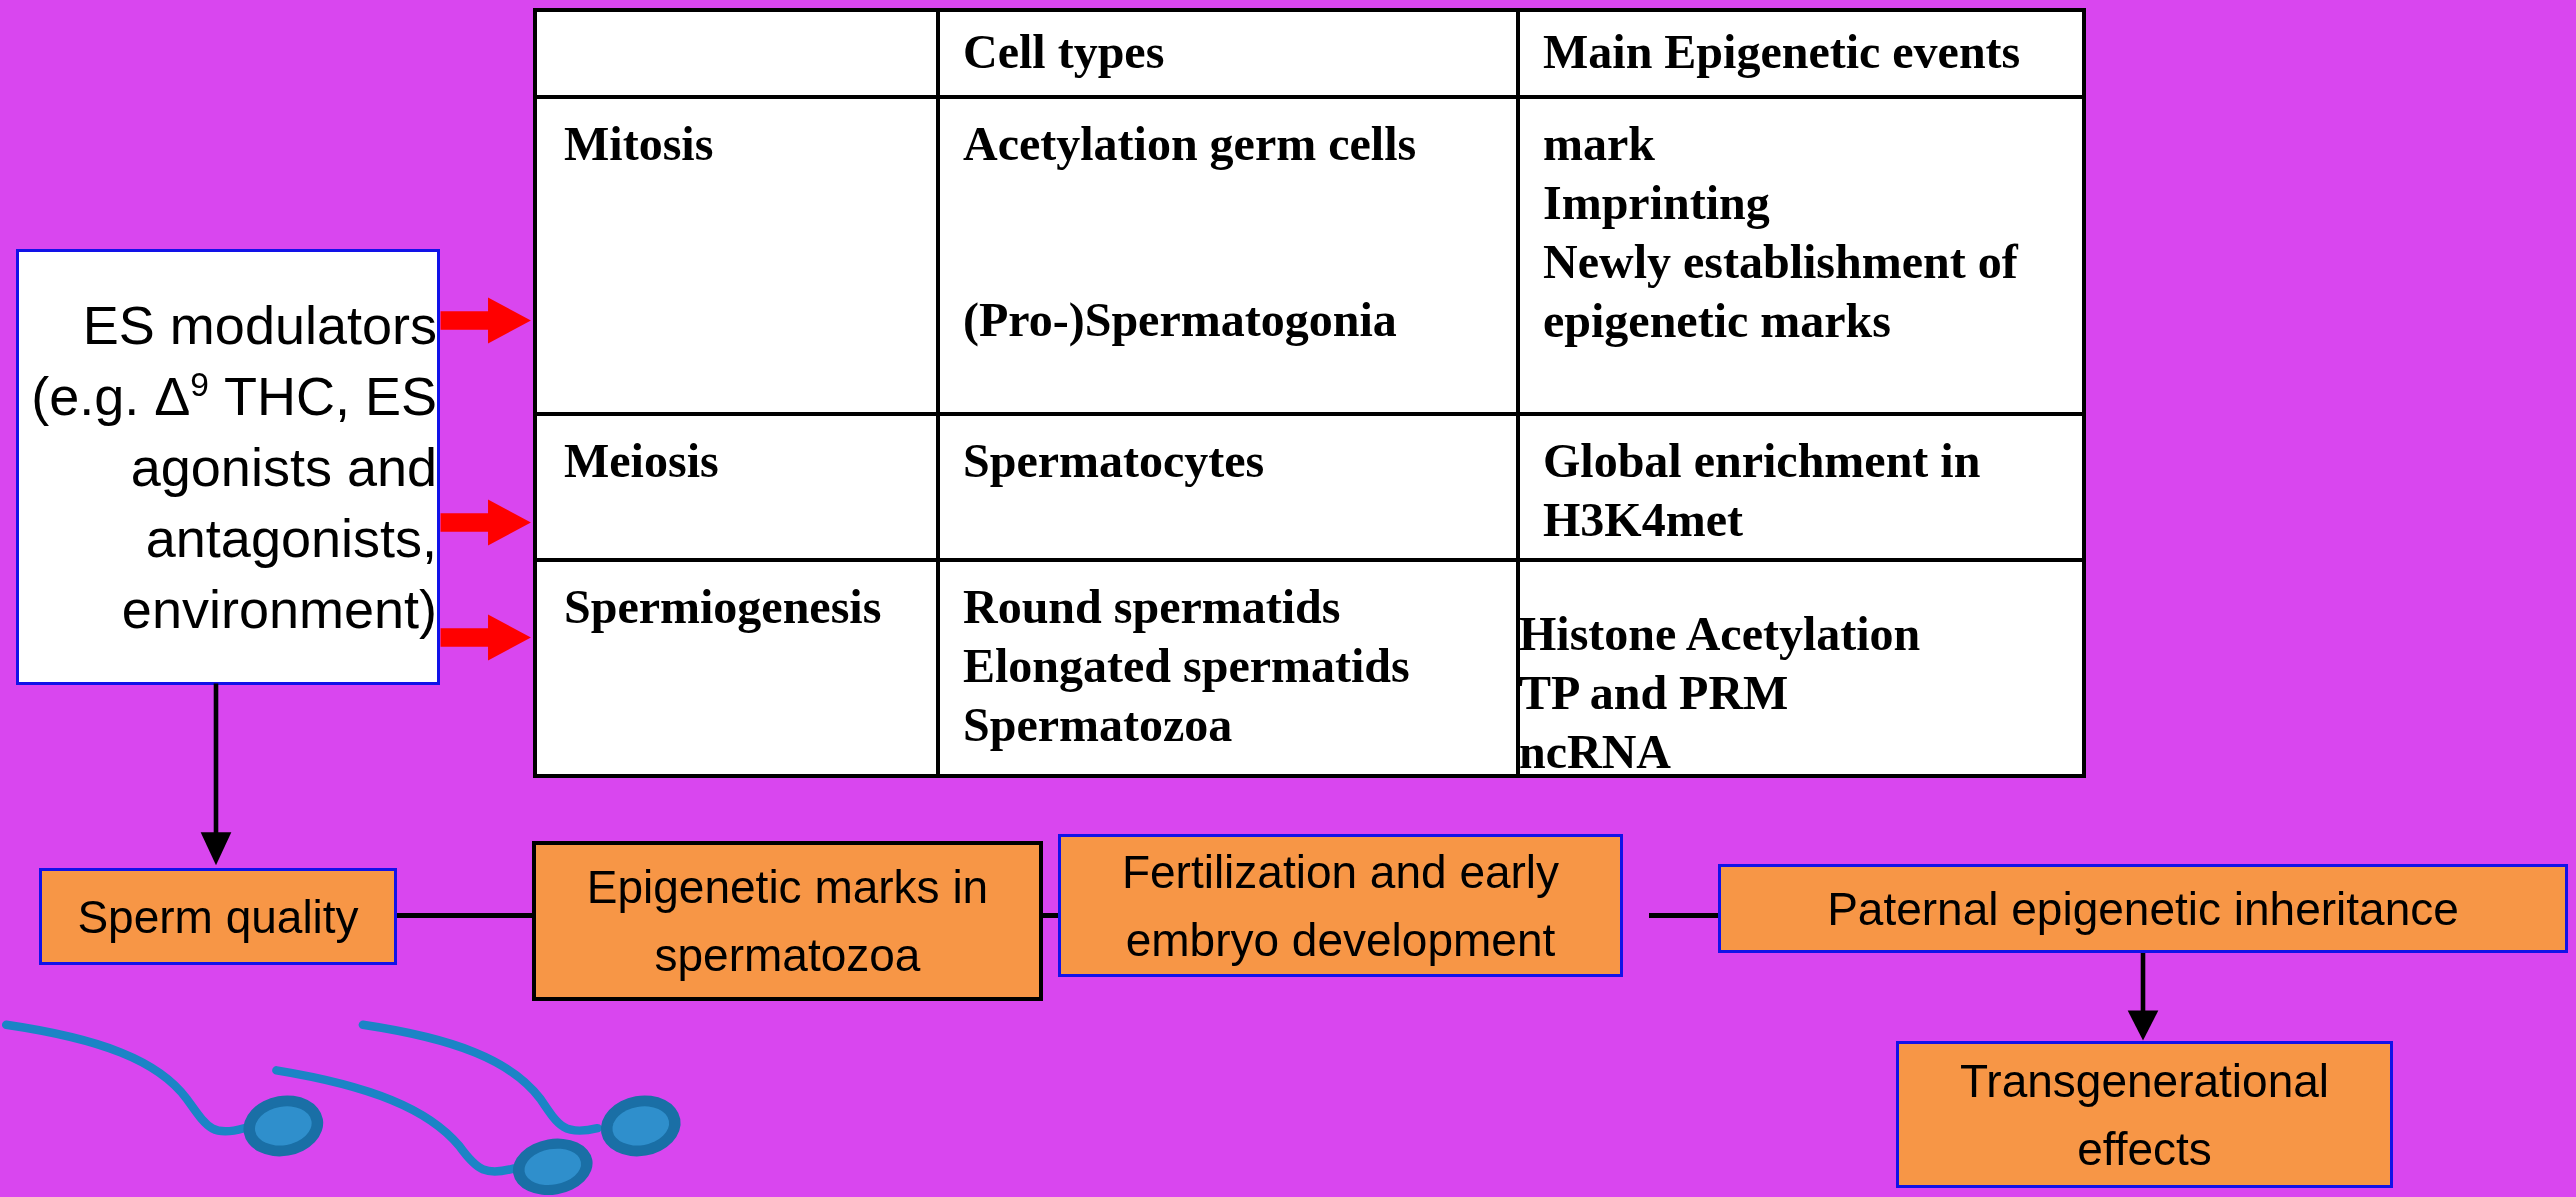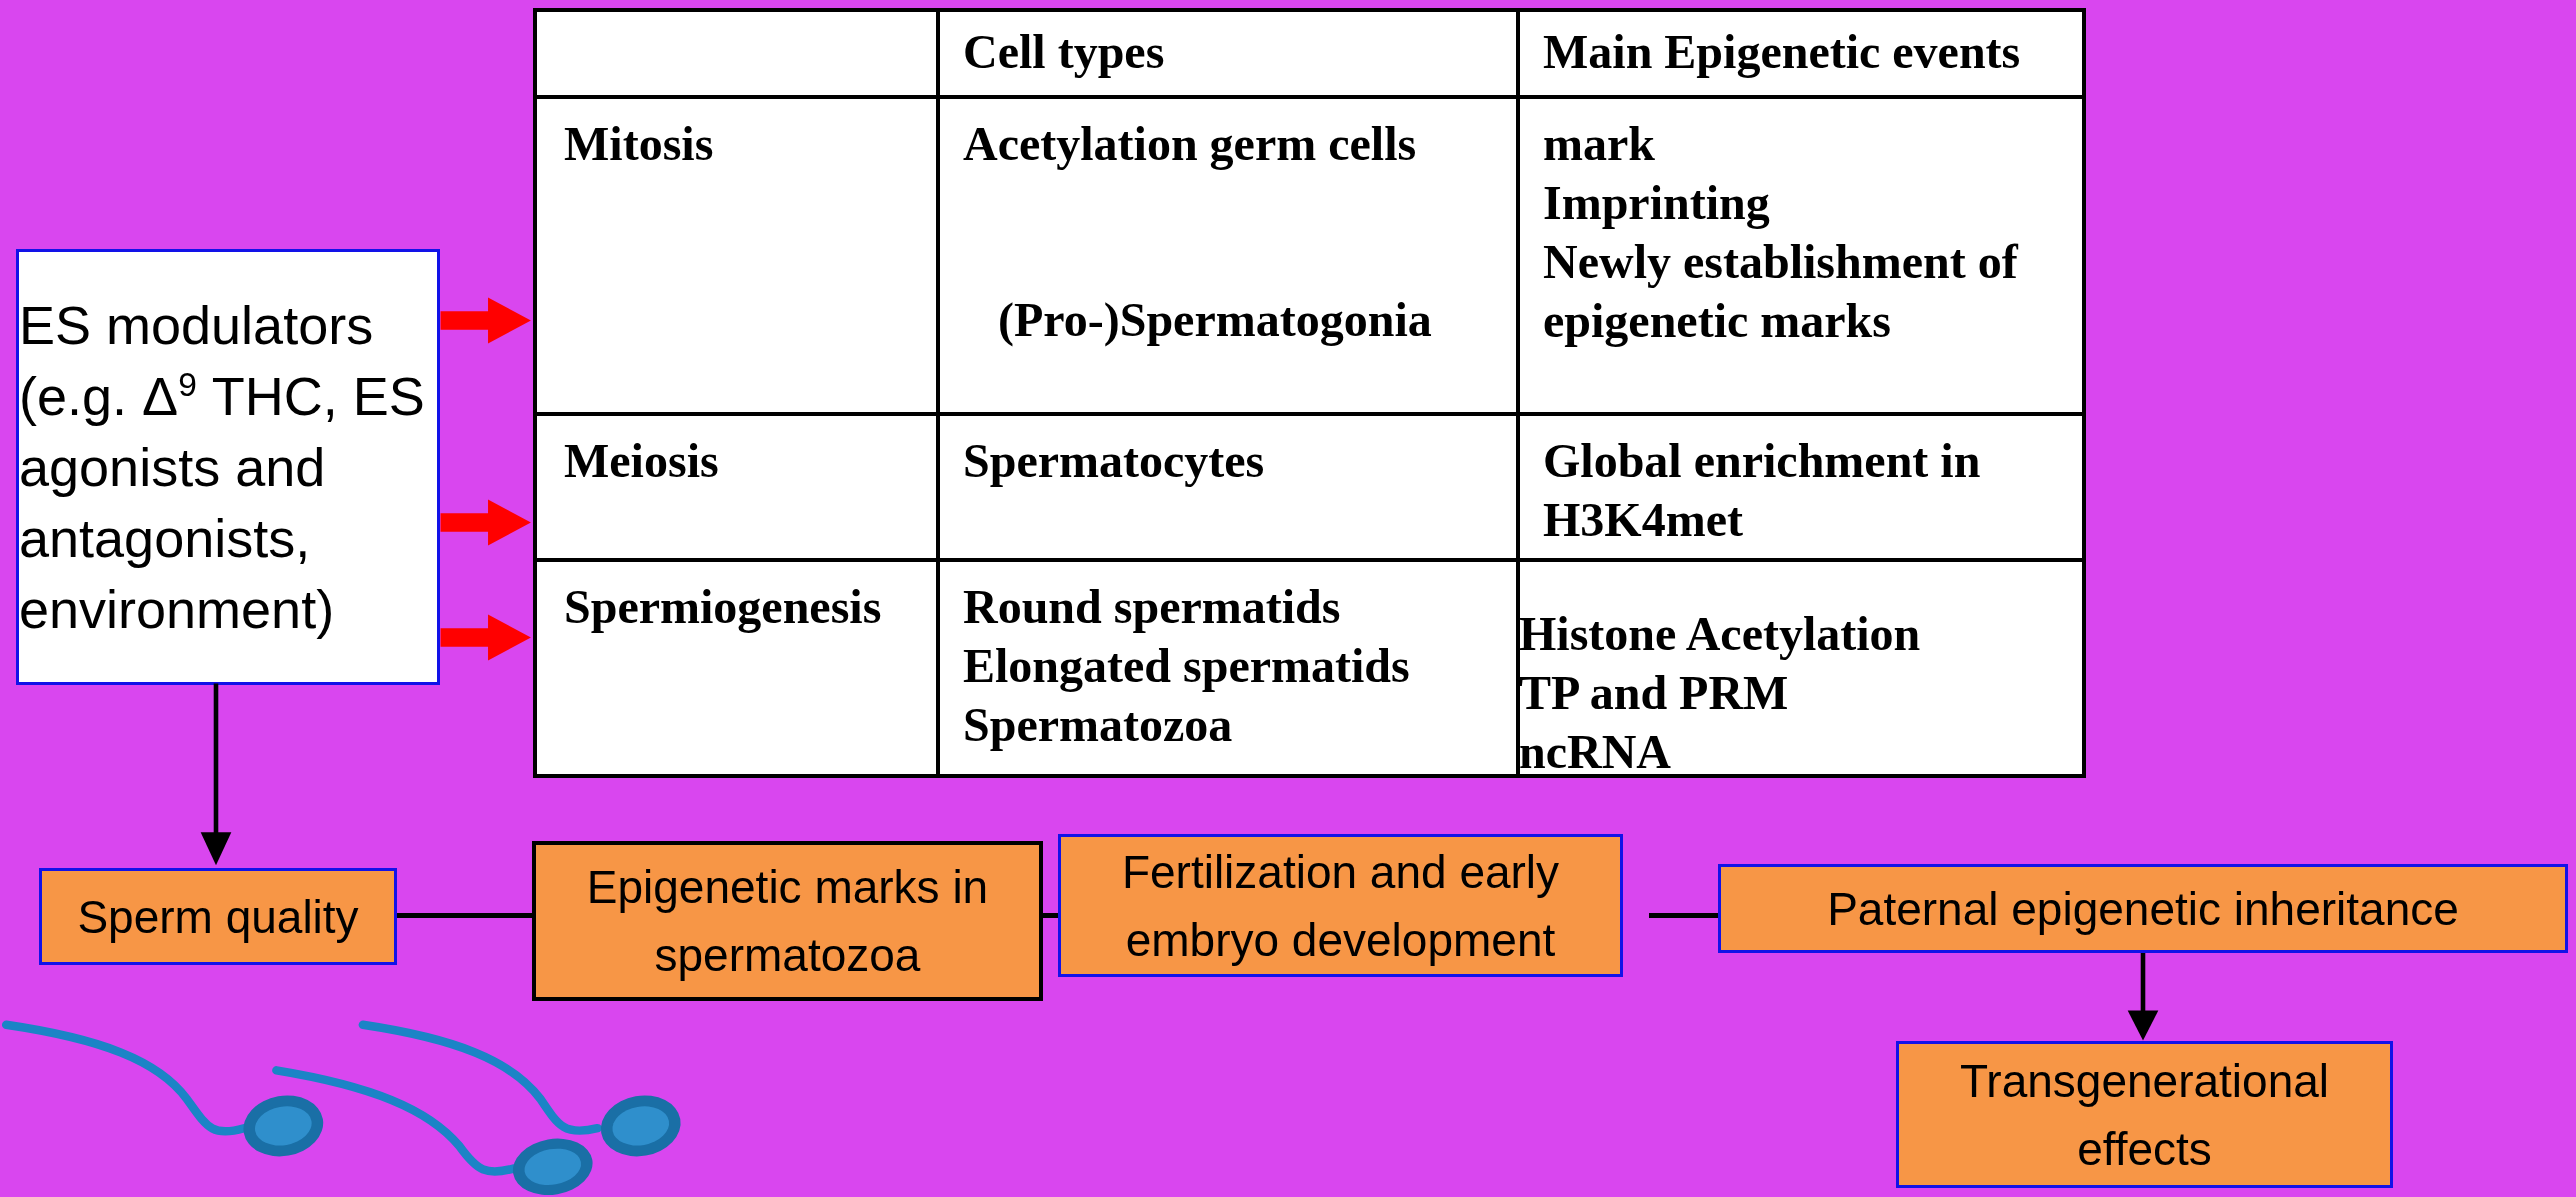--- a/index.html
+++ b/index.html
@@ -7,26 +7,26 @@
           font-family:"Liberation Sans", sans-serif;color:#000;}
 
   
   .gtable{position:absolute;left:533px;top:7.7px;width:1553px;height:770px;
           border:4.6px solid #000;box-sizing:border-box;background:#fff;}
   .vline{position:absolute;top:0;width:3.9px;height:100%;background:#000;}
   .hline{position:absolute;left:0;height:3.9px;width:100%;background:#000;}
   .serif{position:absolute;font-family:"Liberation Serif", serif;font-weight:bold;
          font-size:48px;line-height:59px;white-space:nowrap;}
   .tline{white-space:nowrap;}
-  .gap2{margin-top:117px;margin-left:35px;}
+  .gap2{margin-top:117px;}
 
   
   .esbox{position:absolute;left:16px;top:249px;width:424px;height:436px;box-sizing:border-box;
          border:3.9px solid #1212e8;background:#fff;display:flex;flex-direction:column;
-         align-items:flex-start;justify-content:center;text-align:center;
+         align-items:flex-end;justify-content:center;text-align:center;
          font-size:54px;line-height:71px;}
   .esbox sup{font-size:0.62em;line-height:0;vertical-align:super;}
 
   
   .flowbox{position:absolute;box-sizing:border-box;background:#F79646;display:flex;
            flex-direction:column;align-items:center;justify-content:center;text-align:center;
            font-size:46px;line-height:68px;}
   .b-blue{border:3.9px solid #1212e8;}
   .b-black{border:4.6px solid #000;}
 

